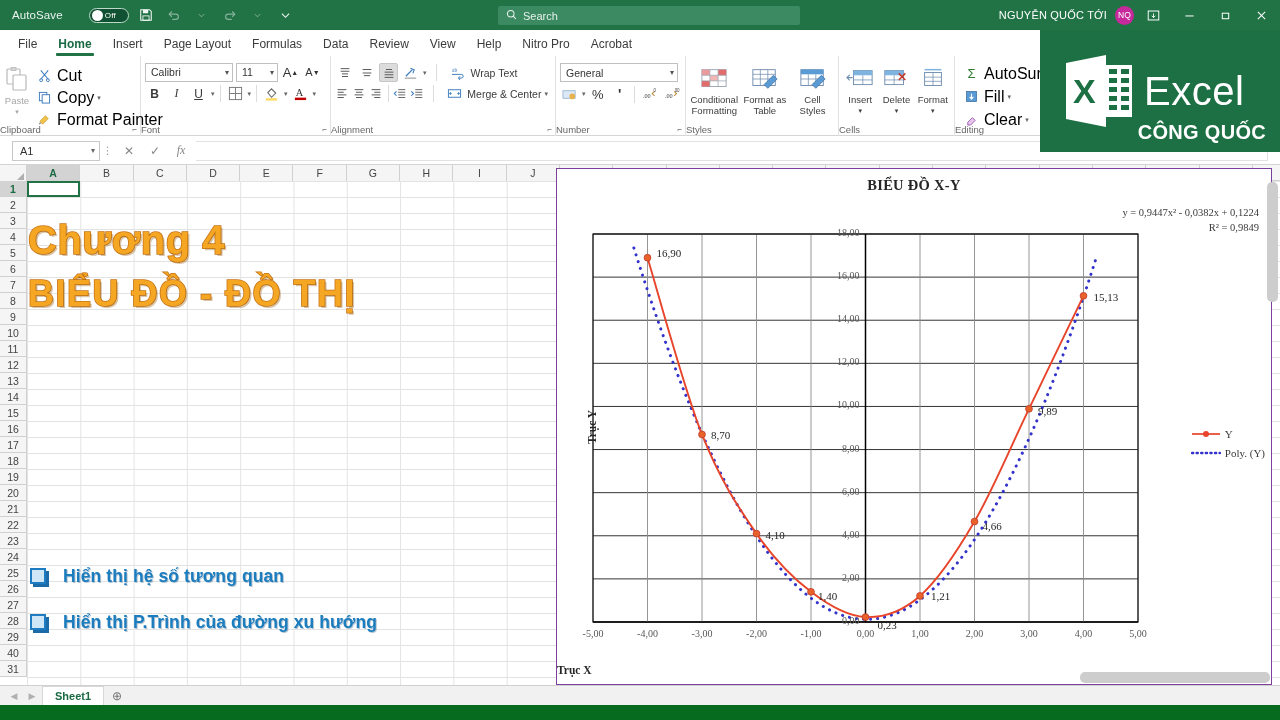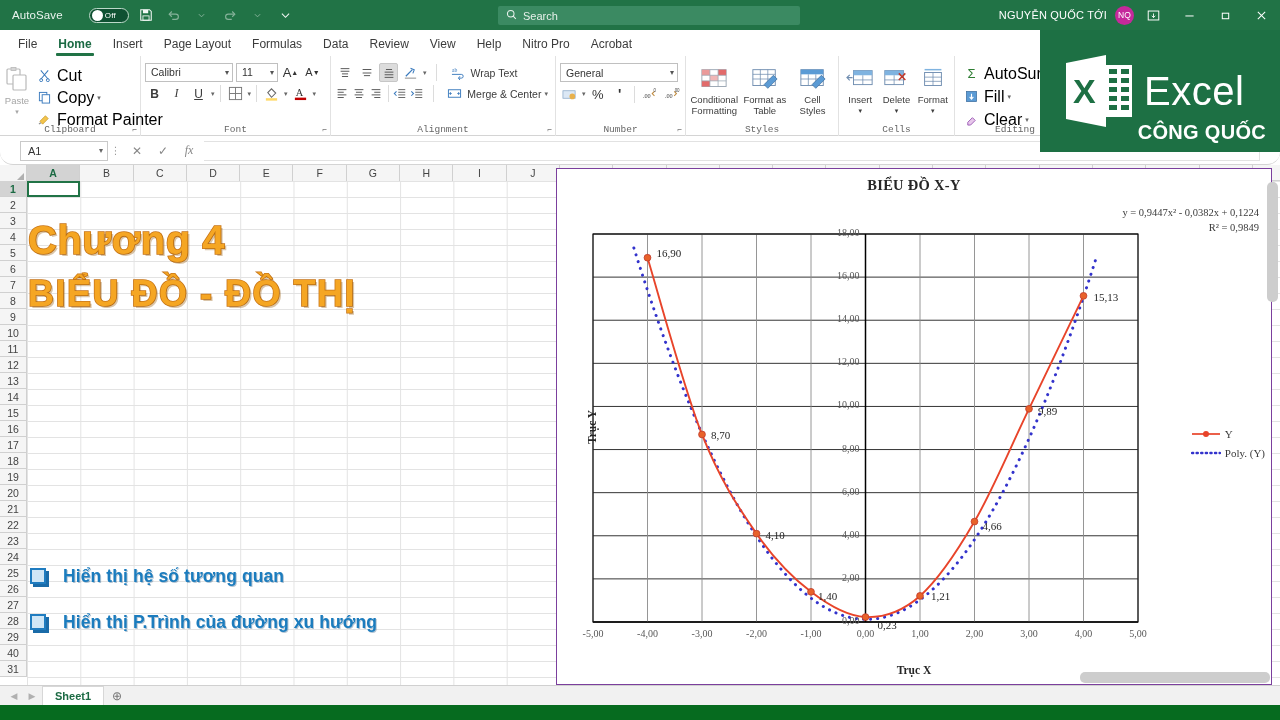--- a/index.html
+++ b/index.html
@@ -72,22 +72,22 @@
 
   
   .ribbon{
     position:absolute; top:56px; left:0; width:1280px; height:80px;
     background:#ffffff; border-bottom:1px solid #d4d4d4;
     display:flex; align-items:flex-start;
   }
   .rgroup{ height:80px; position:relative; display:flex; flex-direction:column;
            border-right:1px solid #e2e2e2; padding:3px 4px 0; }
   .rglabel{
-    position:absolute; bottom:1px; left:0; width:100%; text-align:center;
-    font-size:9.5px; color:#666;font-family:Liberation Mono, monospace;
+    position:absolute; bottom:1px; left:0; width:100%; text-align:left;
+    font-size:9.5px; color:#666;
   }
   .rgdiag{ position:absolute; bottom:2px; right:3px; font-size:8px; color:#777; }
   .rgbody{ display:flex; gap:2px; }
   .bigbtn{
     width:46px; display:flex; flex-direction:column; align-items:center;
     font-size:9.5px; color:#3c3c3c; text-align:center; line-height:11px; padding-top:2px;
   }
   .bigbtn .gl{ height:30px; display:flex; align-items:center; }
   .smrow{ display:flex; align-items:center; gap:3px; height:22px; font-size:10.5px; color:#3c3c3c;}
   .smbtn{ display:flex; align-items:center; gap:3px; padding:1px 3px; white-space:nowrap;}
@@ -98,22 +98,21 @@
     align-items:center; padding:0 3px 0 5px; font-size:10.5px; color:#333;
     justify-content:space-between;
   }
   .cheV{ font-size:8px; color:#555; margin-left:4px; }
   .divv{ width:1px; height:17px; background:#dcdcdc; margin:0 2px;}
 
   
   .fbar{
     position:absolute; top:137px; left:0; width:1280px; height:28px;
     background:#fff; border-bottom:1px solid #d4d4d4; display:flex; align-items:center;
-    padding:0 20px;
-    border-radius:13px;
+    padding:0 12px;
   }
   .namebox{
     width:88px; height:20px; border:1px solid #c9c9c9; background:#fff;
     display:flex; align-items:center; justify-content:space-between;
     padding:0 4px 0 7px; font-size:11px; color:#333;
   }
   .fbdots{ width:16px; text-align:center; color:#999; font-size:10px; letter-spacing:1px;}
   .fbico{ width:26px;height:20px;display:flex;align-items:center;justify-content:center;
           color:#888; font-size:12px;}
   .finput{ flex:1; height:20px; border:1px solid #e2e2e2; border-left:none; background:#fff;
@@ -176,21 +175,21 @@
            font-family:"Liberation Serif", serif; font-weight:bold; font-size:14.5px;
            color:#262626; letter-spacing:.3px;}
   .ceq{ position:absolute; right:12px; top:36px; text-align:right;
         font-family:"Liberation Serif", serif; font-size:10.5px; color:#3a3a3a;
         line-height:15px;}
   .ylabel{
     position:absolute; left:18px; top:50%; transform:translateY(-50%) rotate(-90deg);
     font-family:"Liberation Serif", serif; font-weight:bold; font-size:11.5px; color:#262626;
   }
   .xlabel{
-    position:absolute; bottom:8px; left:0; width:100%; text-align:center;
+    position:absolute; bottom:8px; left:0; width:100%; text-align:left;
     font-family:"Liberation Serif", serif; font-weight:bold; font-size:11.5px; color:#262626;
   }
   .plot{ position:absolute; left:36px; top:65px; width:545px; height:388px;}
   .legend{ position:absolute; right:6px; top:255px; font-family:"Liberation Serif", serif;
            font-size:11px; color:#3a3a3a;}
   .lgrow{ display:flex; align-items:center; gap:4px; height:19px;}
   .ticklbl{ position:absolute; font-family:"Liberation Serif", serif; font-size:10px;
             color:#585858; white-space:nowrap;}
   .dlbl{ position:absolute; font-family:"Liberation Serif", serif; font-size:11px;
          color:#262626; white-space:nowrap;}

